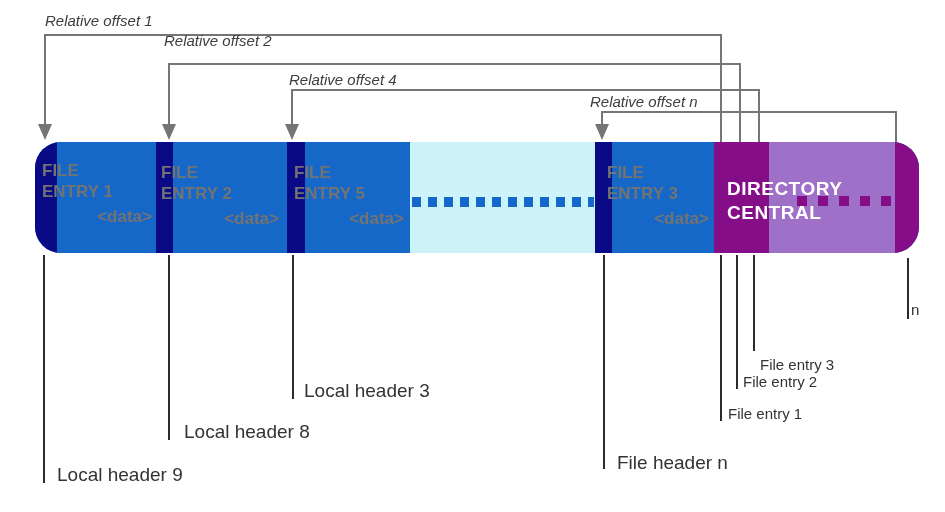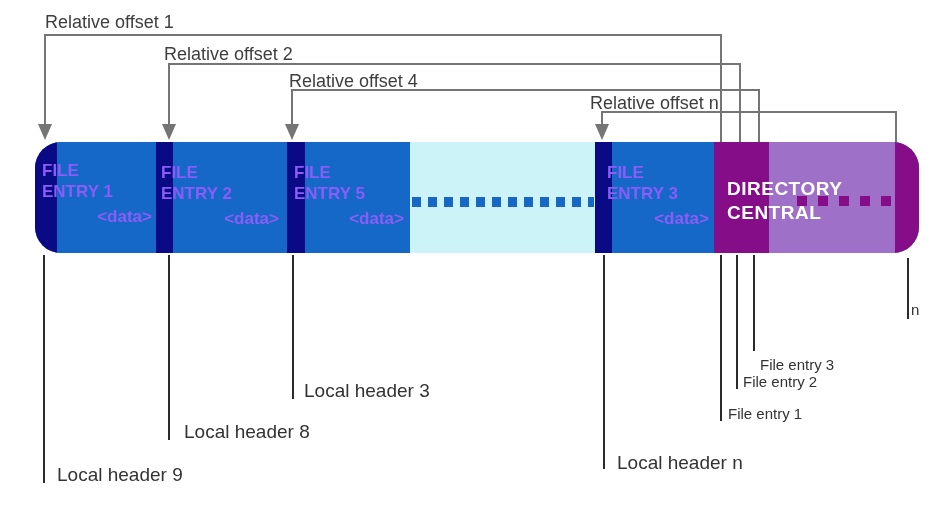--- a/index.html
+++ b/index.html
@@ -11,42 +11,42 @@
   
   .hline{position:absolute;height:2px;background:var(--arrow);}
   .vline{position:absolute;width:2px;background:var(--arrow);}
   .blackline{position:absolute;width:2px;background:var(--leader);}
   .arrowhead{
     position:absolute;width:0;height:0;
     border-left:7px solid transparent;border-right:7px solid transparent;
     border-top:16px solid var(--arrow);
   }
   .offset-label{
-    position:absolute;font-size:18px;color:#3e3e3e;white-space:nowrap;
+    position:absolute;font-size:15px;color:#3e3e3e;white-space:nowrap;font-style:italic;
   }
   .leader-label-lg{
     position:absolute;font-size:19px;color:#333333;white-space:nowrap;
   }
   .leader-label-sm{
     position:absolute;font-size:15px;color:#333333;white-space:nowrap;
   }
   
   #bar{
     position:absolute;left:35px;top:142px;width:884px;height:111px;
     border-radius:26px;overflow:hidden;background:var(--blue);
   }
   .seg{position:absolute;top:0;height:111px;}
   .seg.navy{background:var(--navy);}
   .seg.blue{background:var(--blue);}
   .seg.cyan{background:var(--cyan);}
   .seg.pdark{background:var(--pdark);}
   .seg.plight{background:var(--plight);}
   
   .entry-text{
-    position:absolute;color:#8b5cf6;font-weight:bold;font-size:17px;
+    position:absolute;color:#737373;font-weight:bold;font-size:17px;
     line-height:21px;white-space:nowrap;
   }
   .entry-text .data-line{text-align:right;margin-top:4px;padding-right:2px;}
   .cd-text{
     position:absolute;left:727px;top:177px;color:#ffffff;font-weight:bold;
     font-size:19px;line-height:24px;white-space:nowrap;letter-spacing:0.5px;
   }
   
   .dots-blue{
     position:absolute;left:412px;top:197px;width:182px;height:10px;
@@ -61,21 +61,21 @@
 <body>
 
 <div id="stage" style="--navy: #0a0a87; --blue: #1568c8; --cyan: #ccf4f8; --pdark: #860d88; --plight: #9e70c8; --arrow: #757575; --leader: #2b2b2b;">
 
   <div class="offset-label" style="left:45px;top:12px">Relative offset 1</div>
   <div class="hline" style="left:44px;top:34px;width:678px"></div>
   <div class="vline" style="left:44px;top:34px;height:91px"></div>
   <div class="arrowhead" style="left:38px;top:124px"></div>
   <div class="vline" style="left:720px;top:34px;height:108px"></div>
 
-  <div class="offset-label" style="left:164px;top:44px">Relative offset 2</div>
+  <div class="offset-label" style="left:164px;top:32px">Relative offset 2</div>
   <div class="hline" style="left:168px;top:63px;width:573px"></div>
   <div class="vline" style="left:168px;top:63px;height:62px"></div>
   <div class="arrowhead" style="left:162px;top:124px"></div>
   <div class="vline" style="left:739px;top:63px;height:79px"></div>
 
   <div class="offset-label" style="left:289px;top:71px">Relative offset 4</div>
   <div class="hline" style="left:291px;top:89px;width:469px"></div>
   <div class="vline" style="left:291px;top:89px;height:36px"></div>
   <div class="arrowhead" style="left:285px;top:124px"></div>
   <div class="vline" style="left:758px;top:89px;height:53px"></div>
@@ -133,21 +133,21 @@
   <div class="blackline" style="left:43px;top:255px;height:228px"></div>
   <div class="leader-label-lg" style="left:57px;top:464px">Local header 9</div>
 
   <div class="blackline" style="left:168px;top:255px;height:185px"></div>
   <div class="leader-label-lg" style="left:184px;top:421px">Local header 8</div>
 
   <div class="blackline" style="left:292px;top:255px;height:144px"></div>
   <div class="leader-label-lg" style="left:304px;top:380px">Local header 3</div>
 
   <div class="blackline" style="left:603px;top:255px;height:214px"></div>
-  <div class="leader-label-lg" style="left:617px;top:452px">Local header n</div>
+  <div class="leader-label-lg" style="left:617px;top:452px">File header n</div>
 
   <div class="blackline" style="left:720px;top:255px;height:166px"></div>
   <div class="leader-label-sm" style="left:728px;top:405px">File entry 1</div>
 
   <div class="blackline" style="left:736px;top:255px;height:134px"></div>
   <div class="leader-label-sm" style="left:743px;top:373px">File entry 2</div>
 
   <div class="blackline" style="left:753px;top:255px;height:96px"></div>
   <div class="leader-label-sm" style="left:760px;top:356px">File entry 3</div>
 

